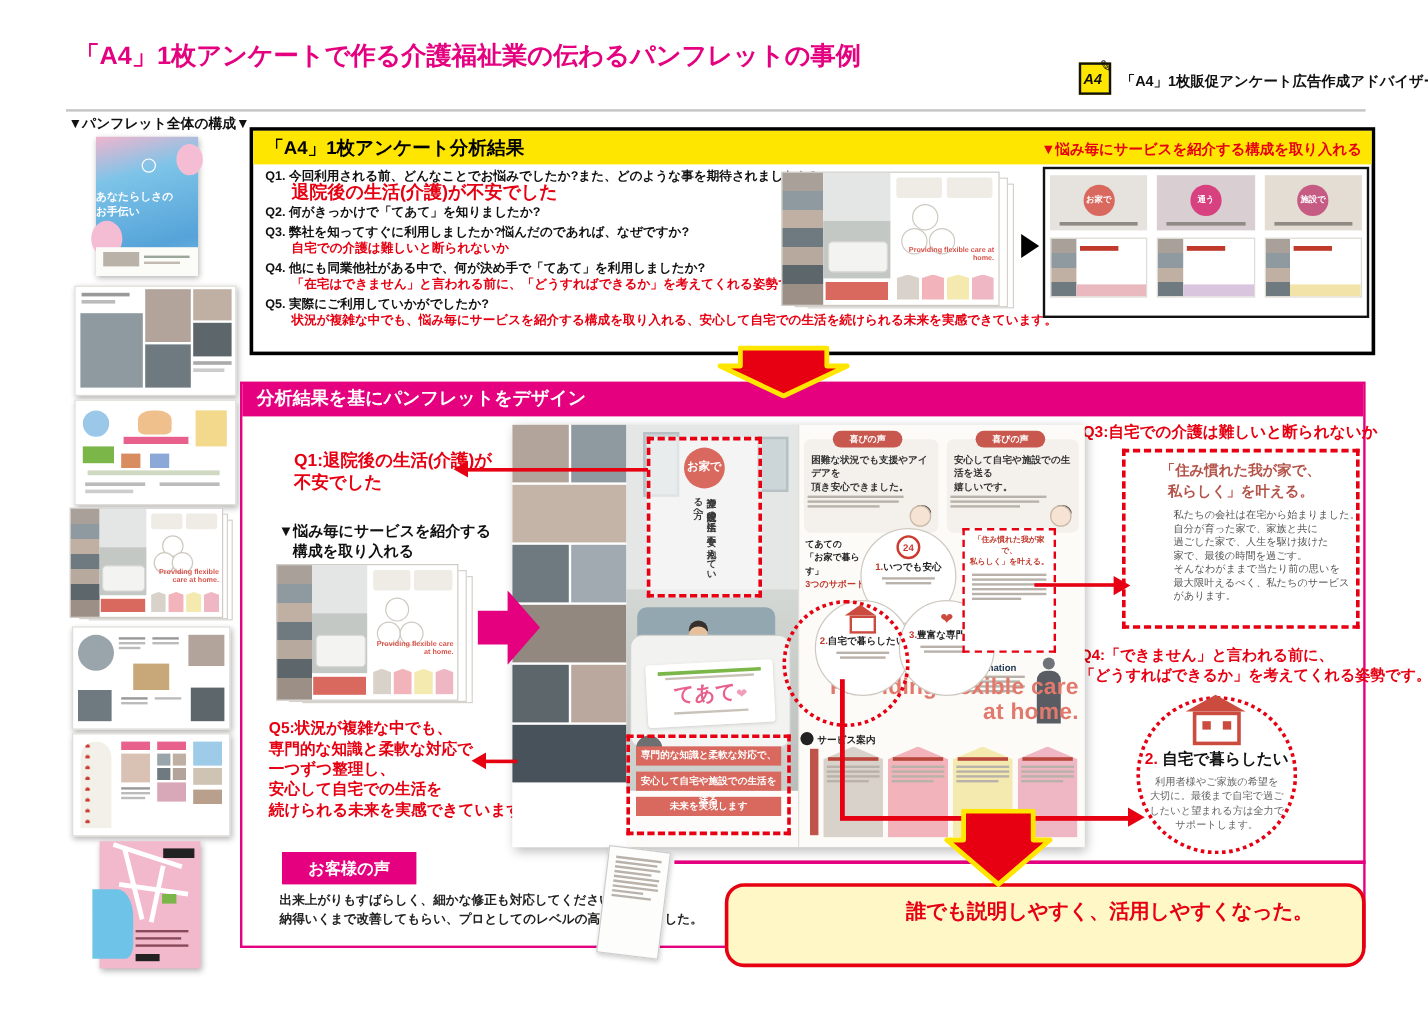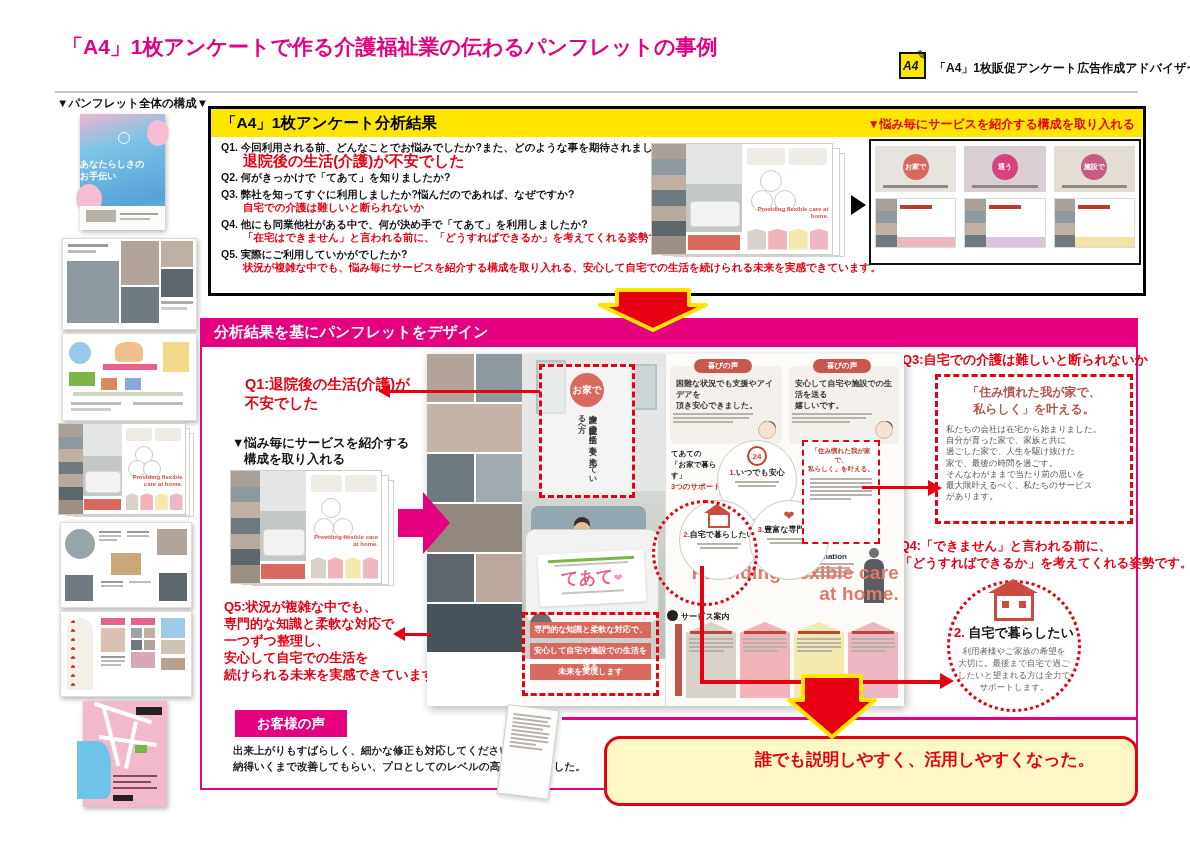--- a/index.html
+++ b/index.html
@@ -511,21 +511,21 @@
     </div>
 
     <div class="abs" style="left:450px;top:180px;width:100px;height:100px;border:3px dotted #e60012;border-radius:50%;z-index:5;"></div>
 
     <div class="abs nw" style="left:700px;top:31px;color:#e60012;font-weight:800;font-size:13px;">Q3:自宅での介護は難しいと断られないか</div>
     <div class="abs" style="left:733px;top:54px;width:198px;height:150px;border:3px dashed #e60012;box-sizing:border-box;background:#fff;padding:7px 8px;z-index:5;">
       <div class="serif" style="font-size:12px;font-weight:700;color:#b5544a;text-align:center;line-height:17px;">
         <div>「住み慣れた我が家で、</div>
         <div>私らしく」を叶える。</div>
       </div>
-      <div class="serif nw" style="font-size:8.5px;color:#555;line-height:11.2px;margin-top:6px;">
+      <div class="serif nw" style="font-size:8.5px;color:#555;line-height:11.2px;margin-top:6px;margin-left:32px;">
         <div>私たちの会社は在宅から始まりました。</div>
         <div>自分が育った家で、家族と共に</div>
         <div>過ごした家で、人生を駆け抜けた</div>
         <div>家で、最後の時間を過ごす。</div>
         <div>そんなわがままで当たり前の思いを</div>
         <div>最大限叶えるべく、私たちのサービス</div>
         <div>があります。</div>
       </div>
     </div>
     <div class="hline" style="left:660px;top:166px;width:68px;"></div>

